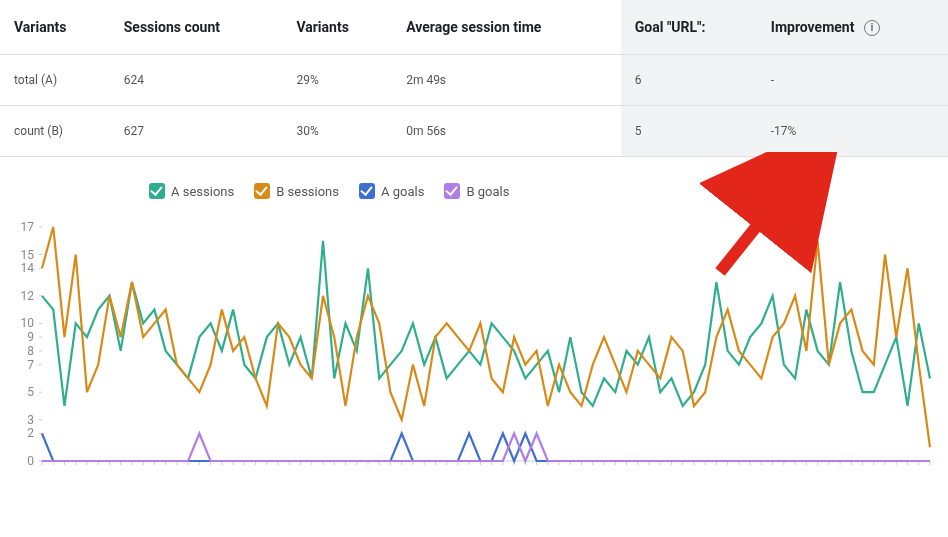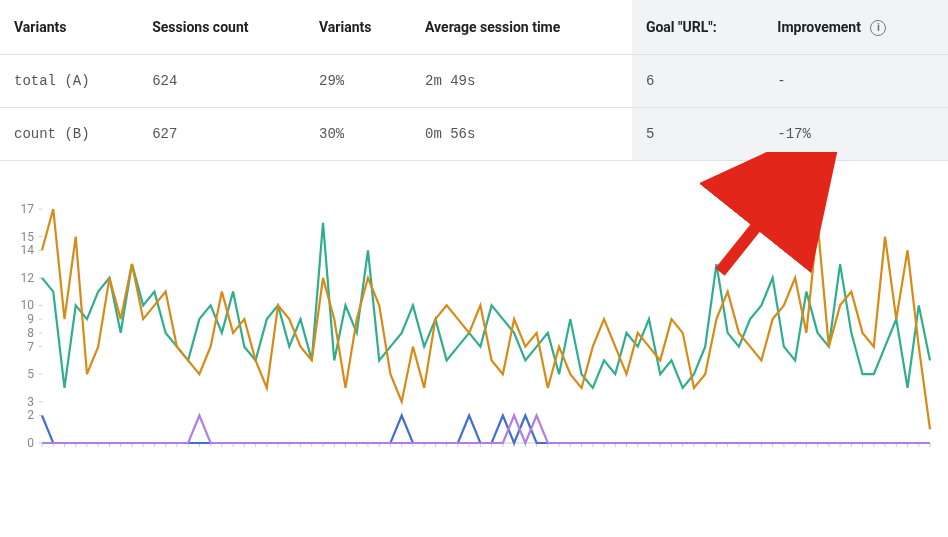--- a/index.html
+++ b/index.html
@@ -25,22 +25,21 @@
     color: #202124;
     font-size: 14px;
     vertical-align: middle;
     line-height: 1.3;
   }
   .tbl tbody td {
     text-align: left;
     padding: 18px 10px 18px 14px;
     border-bottom: 1px solid #e0e0e0;
     color: #555;
-    font-size: 14px;
-    font-family: Liberation Mono, monospace;
+    font-size: 12px;
   }
   .tbl th:nth-child(5), .tbl th:nth-child(6),
   .tbl td:nth-child(5), .tbl td:nth-child(6) {
     background: #f1f3f4;
   }
   .improvement-neg { color: #c0392b; }
   .info-icon {
     display: inline-block;
     width: 16px; height: 16px;
     border: 1.5px solid #777;
@@ -135,20 +134,38 @@
       <td>627</td>
       <td>30%</td>
       <td>0m 56s</td>
       <td>5</td>
       <td class="improvement-neg">-17%</td>
     </tr>
   </tbody>
 </table>
 
 <div class="chart-wrap">
+  <span class="legend">
+    <span class="item">
+      <span class="chk" style="background:#2fae8e"></span>
+      <span>A sessions</span>
+    </span>
+    <span class="item">
+      <span class="chk" style="background:#d88a17"></span>
+      <span>B sessions</span>
+    </span>
+    <span class="item">
+      <span class="chk" style="background:#3f6fd1"></span>
+      <span>A goals</span>
+    </span>
+    <span class="item">
+      <span class="chk" style="background:#b07ee6"></span>
+      <span>B goals</span>
+    </span>
+  </span>
 
   <div class="chart">
     <svg id="chart-svg" viewBox="0 0 920 250" preserveAspectRatio="none">
         <text class="ylabel" x="20" y="244" text-anchor="end">0</text>
         <line class="tick" x1="25" y1="240" x2="28" y2="240"></line>
         <text class="ylabel" x="20" y="216.47058823529412" text-anchor="end">2</text>
         <line class="tick" x1="25" y1="212.47058823529412" x2="28" y2="212.47058823529412"></line>
         <text class="ylabel" x="20" y="202.70588235294116" text-anchor="end">3</text>
         <line class="tick" x1="25" y1="198.70588235294116" x2="28" y2="198.70588235294116"></line>
         <text class="ylabel" x="20" y="175.17647058823528" text-anchor="end">5</text>

